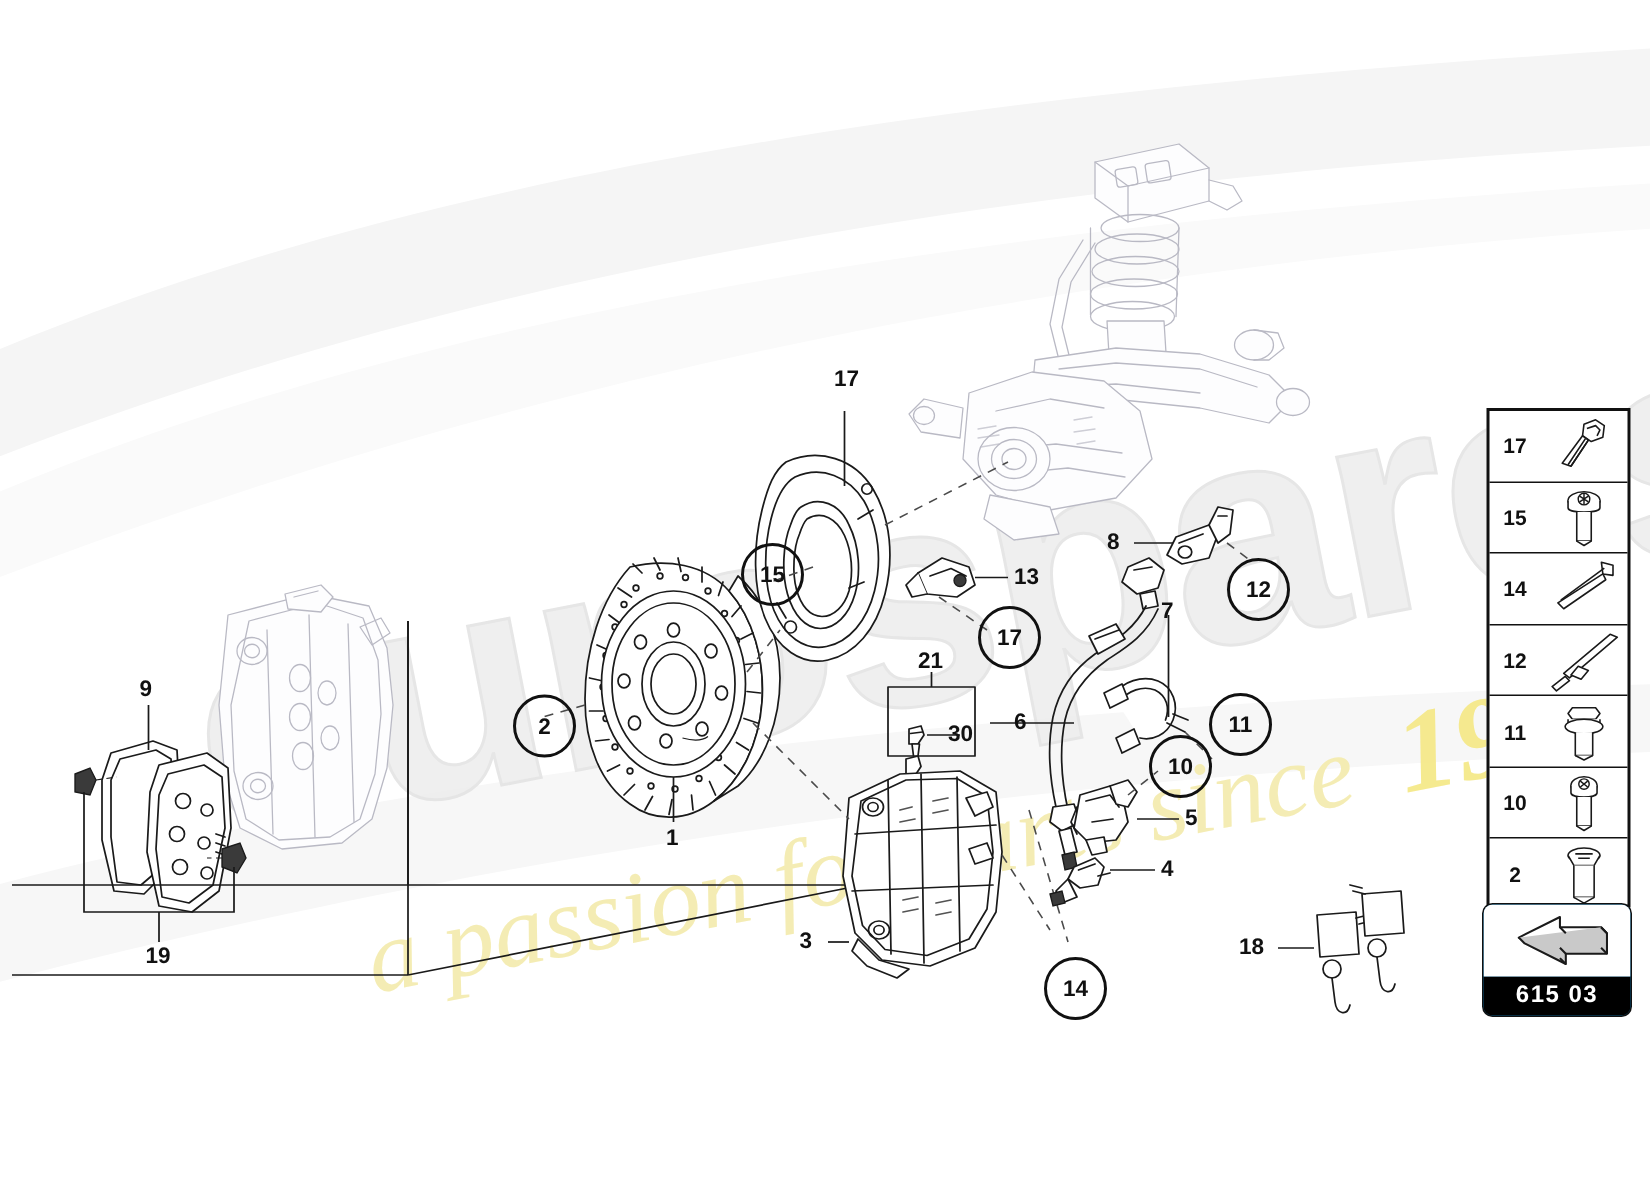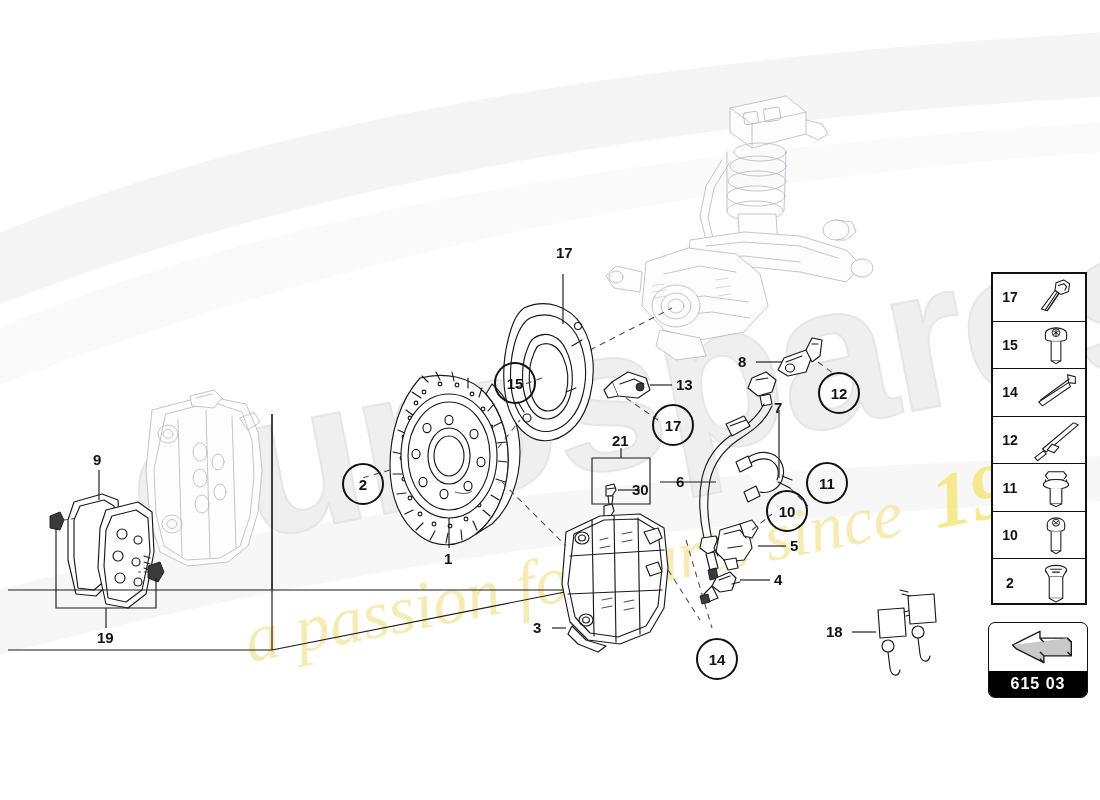--- a/index.html
+++ b/index.html
@@ -48,21 +48,21 @@
   }
   .lrow:last-child{border-bottom:none;}
   .lnum{
     font-weight:bold;font-size:14px;color:#111;
     width:34px;text-align:center;flex:0 0 34px;
   }
   .lico{flex:1;height:100%;position:relative;}
   .lico svg{position:absolute;left:0;top:0;width:100%;height:100%;}
   
   #codebadge{
-    position:absolute;left:988px;top:622px;
+    position:absolute;left:988px;top:602px;
     width:100px;height:76px;
     border:1.5px solid #111;
     border-radius:7px;
     background:#0369a1;
     overflow:hidden;
     box-sizing:border-box;
   }
   #codearrow{height:48px;position:relative;background:#fff;}
   #codearrow svg{position:absolute;left:0;top:0;width:100%;height:100%;}
   #codetext{

